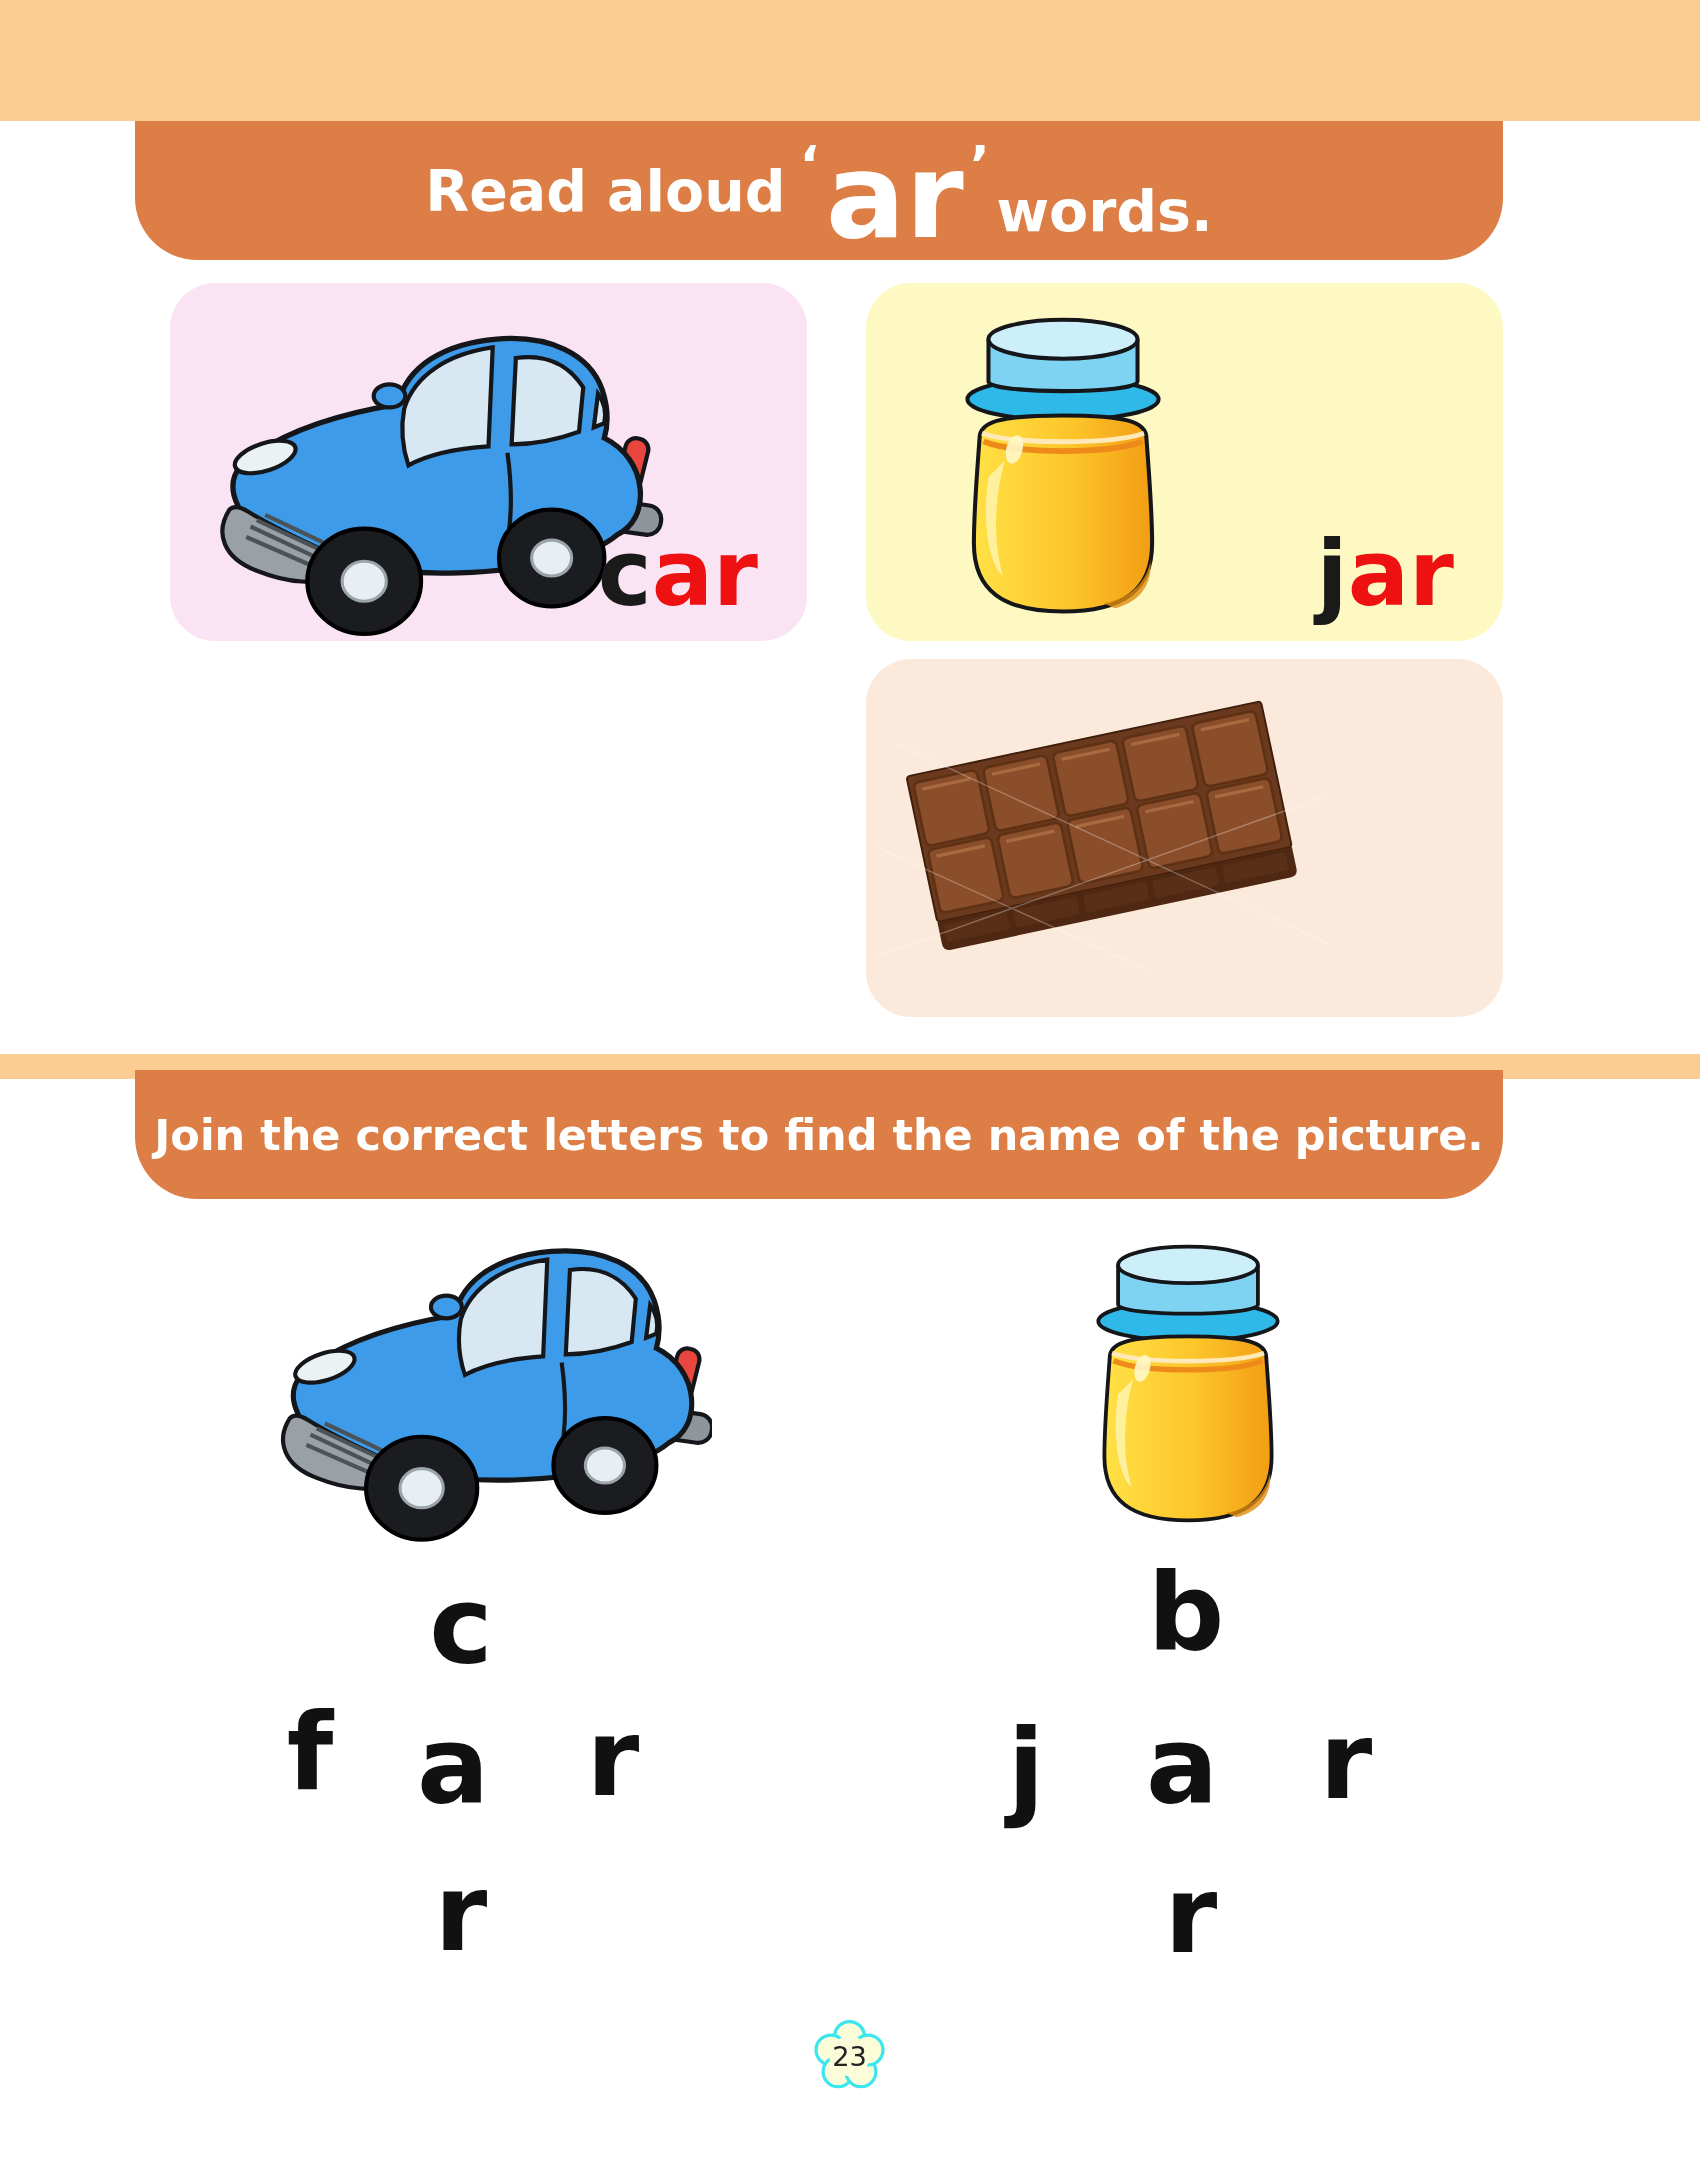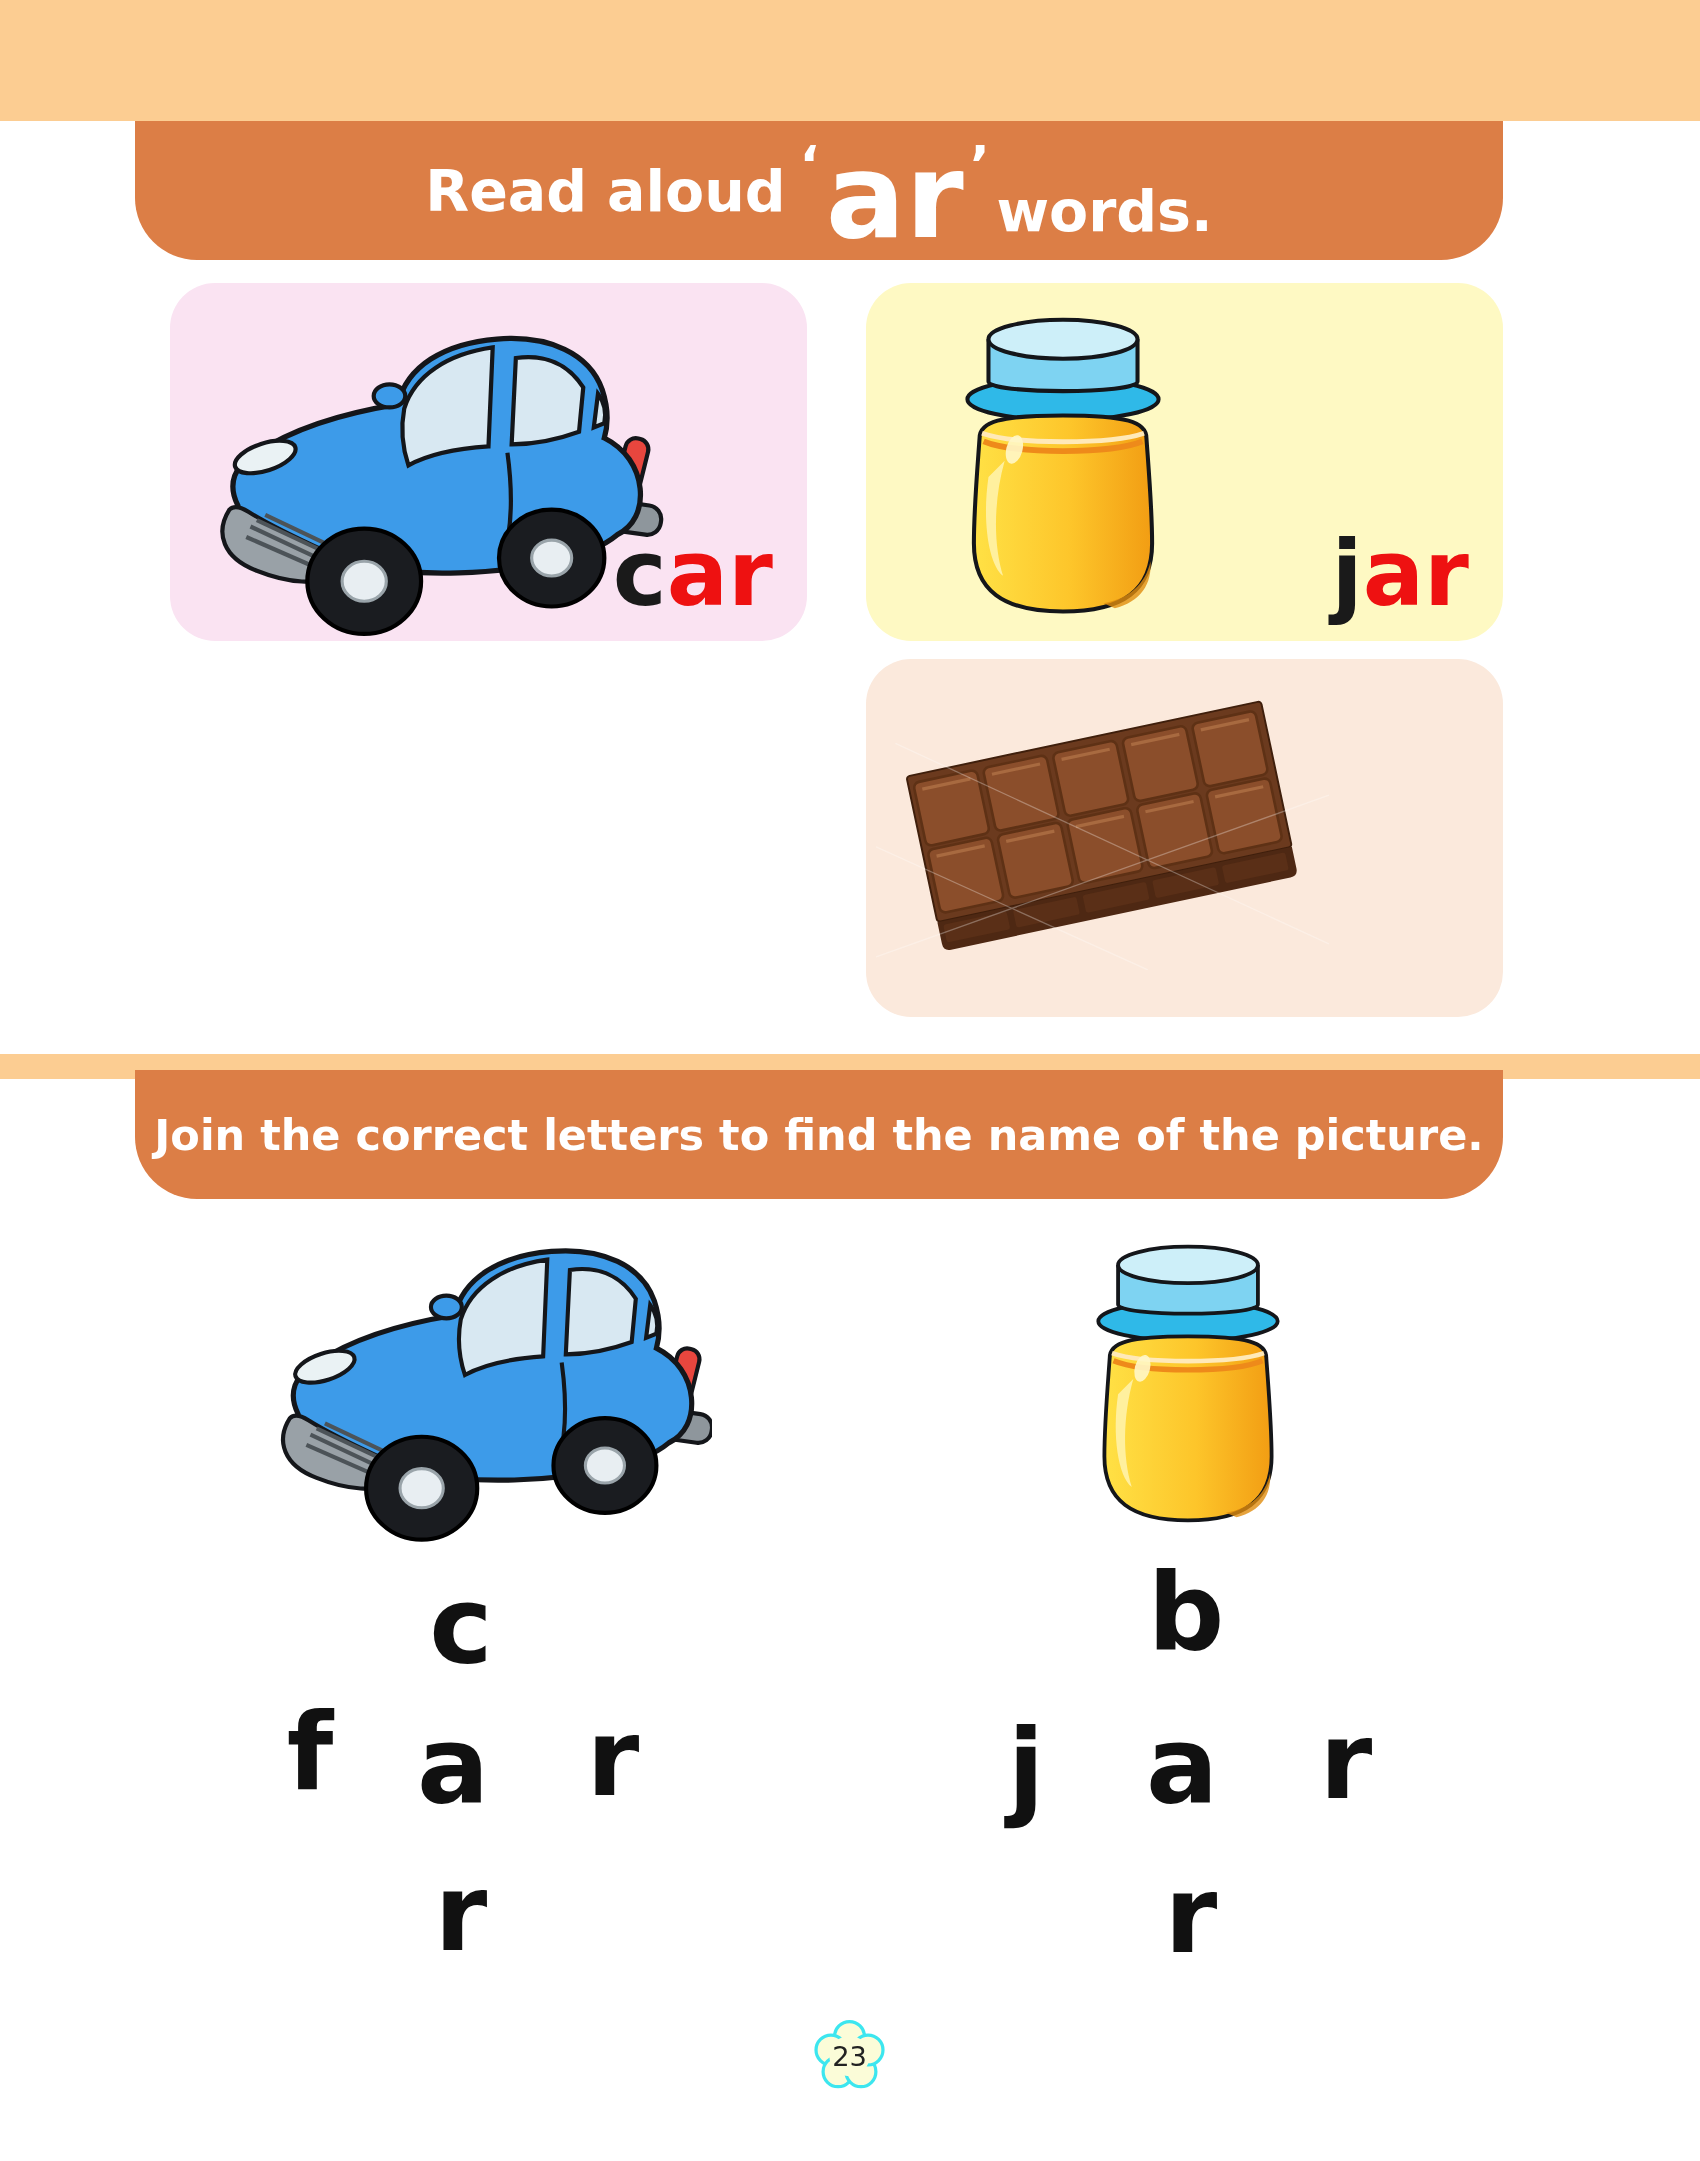--- a/index.html
+++ b/index.html
@@ -24,21 +24,21 @@
   .h1-q{font-size:52px;align-self:flex-start;margin-top:14.2px;}
   .h1-ar{font-size:118px;line-height:1;margin:0 6.5px -11.7px 6.5px;}
   
   .card{position:absolute;width:637px;height:358px;border-radius:45px;overflow:hidden;}
   .card-car{left:170px;top:283px;background:#FAE3F2;}
   .card-jar{left:866px;top:283px;background:#fef9c3;}
   .card-far{left:170px;top:659px;background:#E7F5EA;}
   .card-bar{left:866px;top:659px;background:#FBE9DC;}
   .card svg.art{position:absolute;}
   .word{
-    position:absolute;right:34px;bottom:19.4px;font-size:91px;font-weight:bold;line-height:1.05;
+    position:absolute;right:49px;bottom:19.4px;font-size:91px;font-weight:bold;line-height:1.05;
   }
   .onset{color:#1A1A1A;} .rime{color:#EE1111;}
   
   .puzzle-img{position:absolute;}
   .pz-letter{
     position:absolute;transform:translate(-50%,-50%);
     font-size:107px;font-weight:bold;color:#111111;line-height:1;
   }
   
   .flower{position:absolute;left:804px;top:2015px;}

